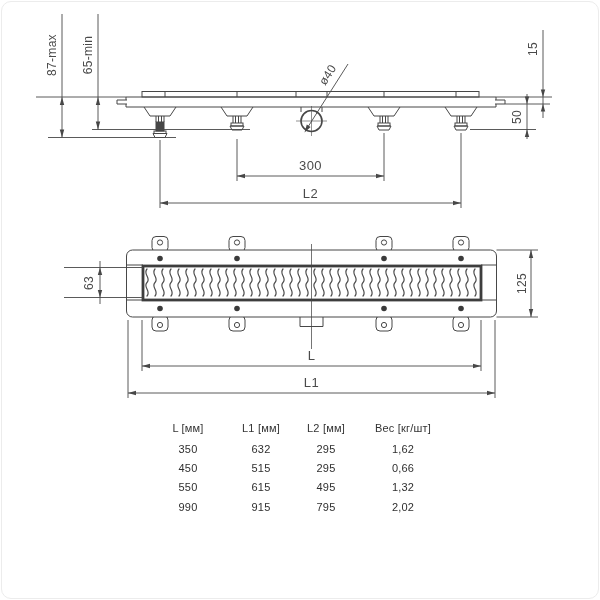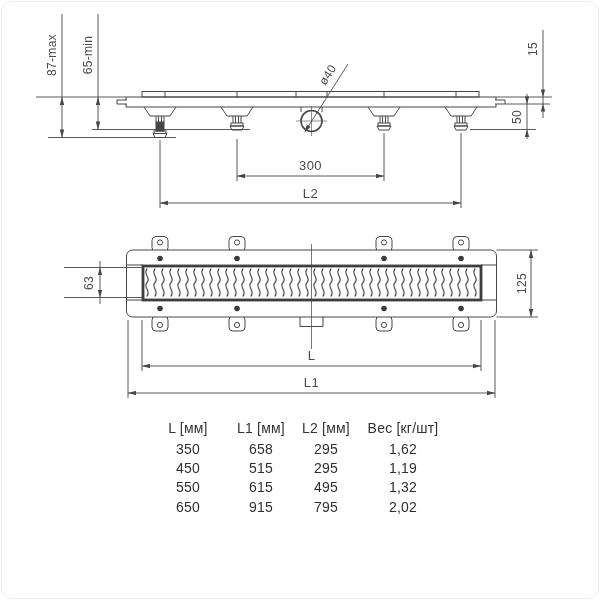--- a/index.html
+++ b/index.html
@@ -6,21 +6,21 @@
   .canvas{position:relative;width:600px;height:600px;background:#ffffff;overflow:hidden;
           font-family:"Liberation Sans","DejaVu Sans",sans-serif;}
   .frame{position:absolute;inset:1px;border:1px solid #ececec;border-radius:10px;pointer-events:none;}
   svg{position:absolute;left:0;top:0;}
   svg text{fill:var(--text,#474747);font-family:"Liberation Sans","DejaVu Sans",sans-serif;}
   .dim-t{font-size:12px;letter-spacing:.3px;}
   .dim-b{font-size:13px;letter-spacing:.4px;}
   .spec-table{position:absolute;left:146px;top:417px;width:300px;}
   .spec-table table{border-collapse:collapse;width:300px;table-layout:fixed;}
   .spec-table th,.spec-table td{font-weight:400;text-align:center;padding:0;
-      color:#2f2f2f;font-size:14px;letter-spacing:.2px;white-space:nowrap;}
+      color:#2f2f2f;font-size:11px;letter-spacing:.2px;white-space:nowrap;}
   .spec-table th{height:22px;color:#333;}
   .spec-table td{height:19.4px;}
   .c1{width:84px}.c2{width:62px}.c3{width:68px}.c4{width:86px}
 </style>
 </head>
 <body>
 
 <div class="canvas">
   <div class="frame"></div>
 
@@ -213,38 +213,38 @@
         <tr>
             <th>L [мм]</th>
             <th>L1 [мм]</th>
             <th>L2 [мм]</th>
             <th>Вес [кг/шт]</th>
           </tr>
       </thead>
       <tbody>
           <tr>
             <td>350</td>
-            <td>658</td>
+            <td>632</td>
             <td>295</td>
             <td>1,62</td>
           </tr>
           <tr>
             <td>450</td>
             <td>515</td>
             <td>295</td>
-            <td>1,19</td>
+            <td>0,66</td>
           </tr>
           <tr>
             <td>550</td>
             <td>615</td>
             <td>495</td>
             <td>1,32</td>
           </tr>
           <tr>
-            <td>650</td>
+            <td>990</td>
             <td>915</td>
             <td>795</td>
             <td>2,02</td>
           </tr>
         </tbody>
     </table>
   </div>
 </div>
 
 </body></html>

